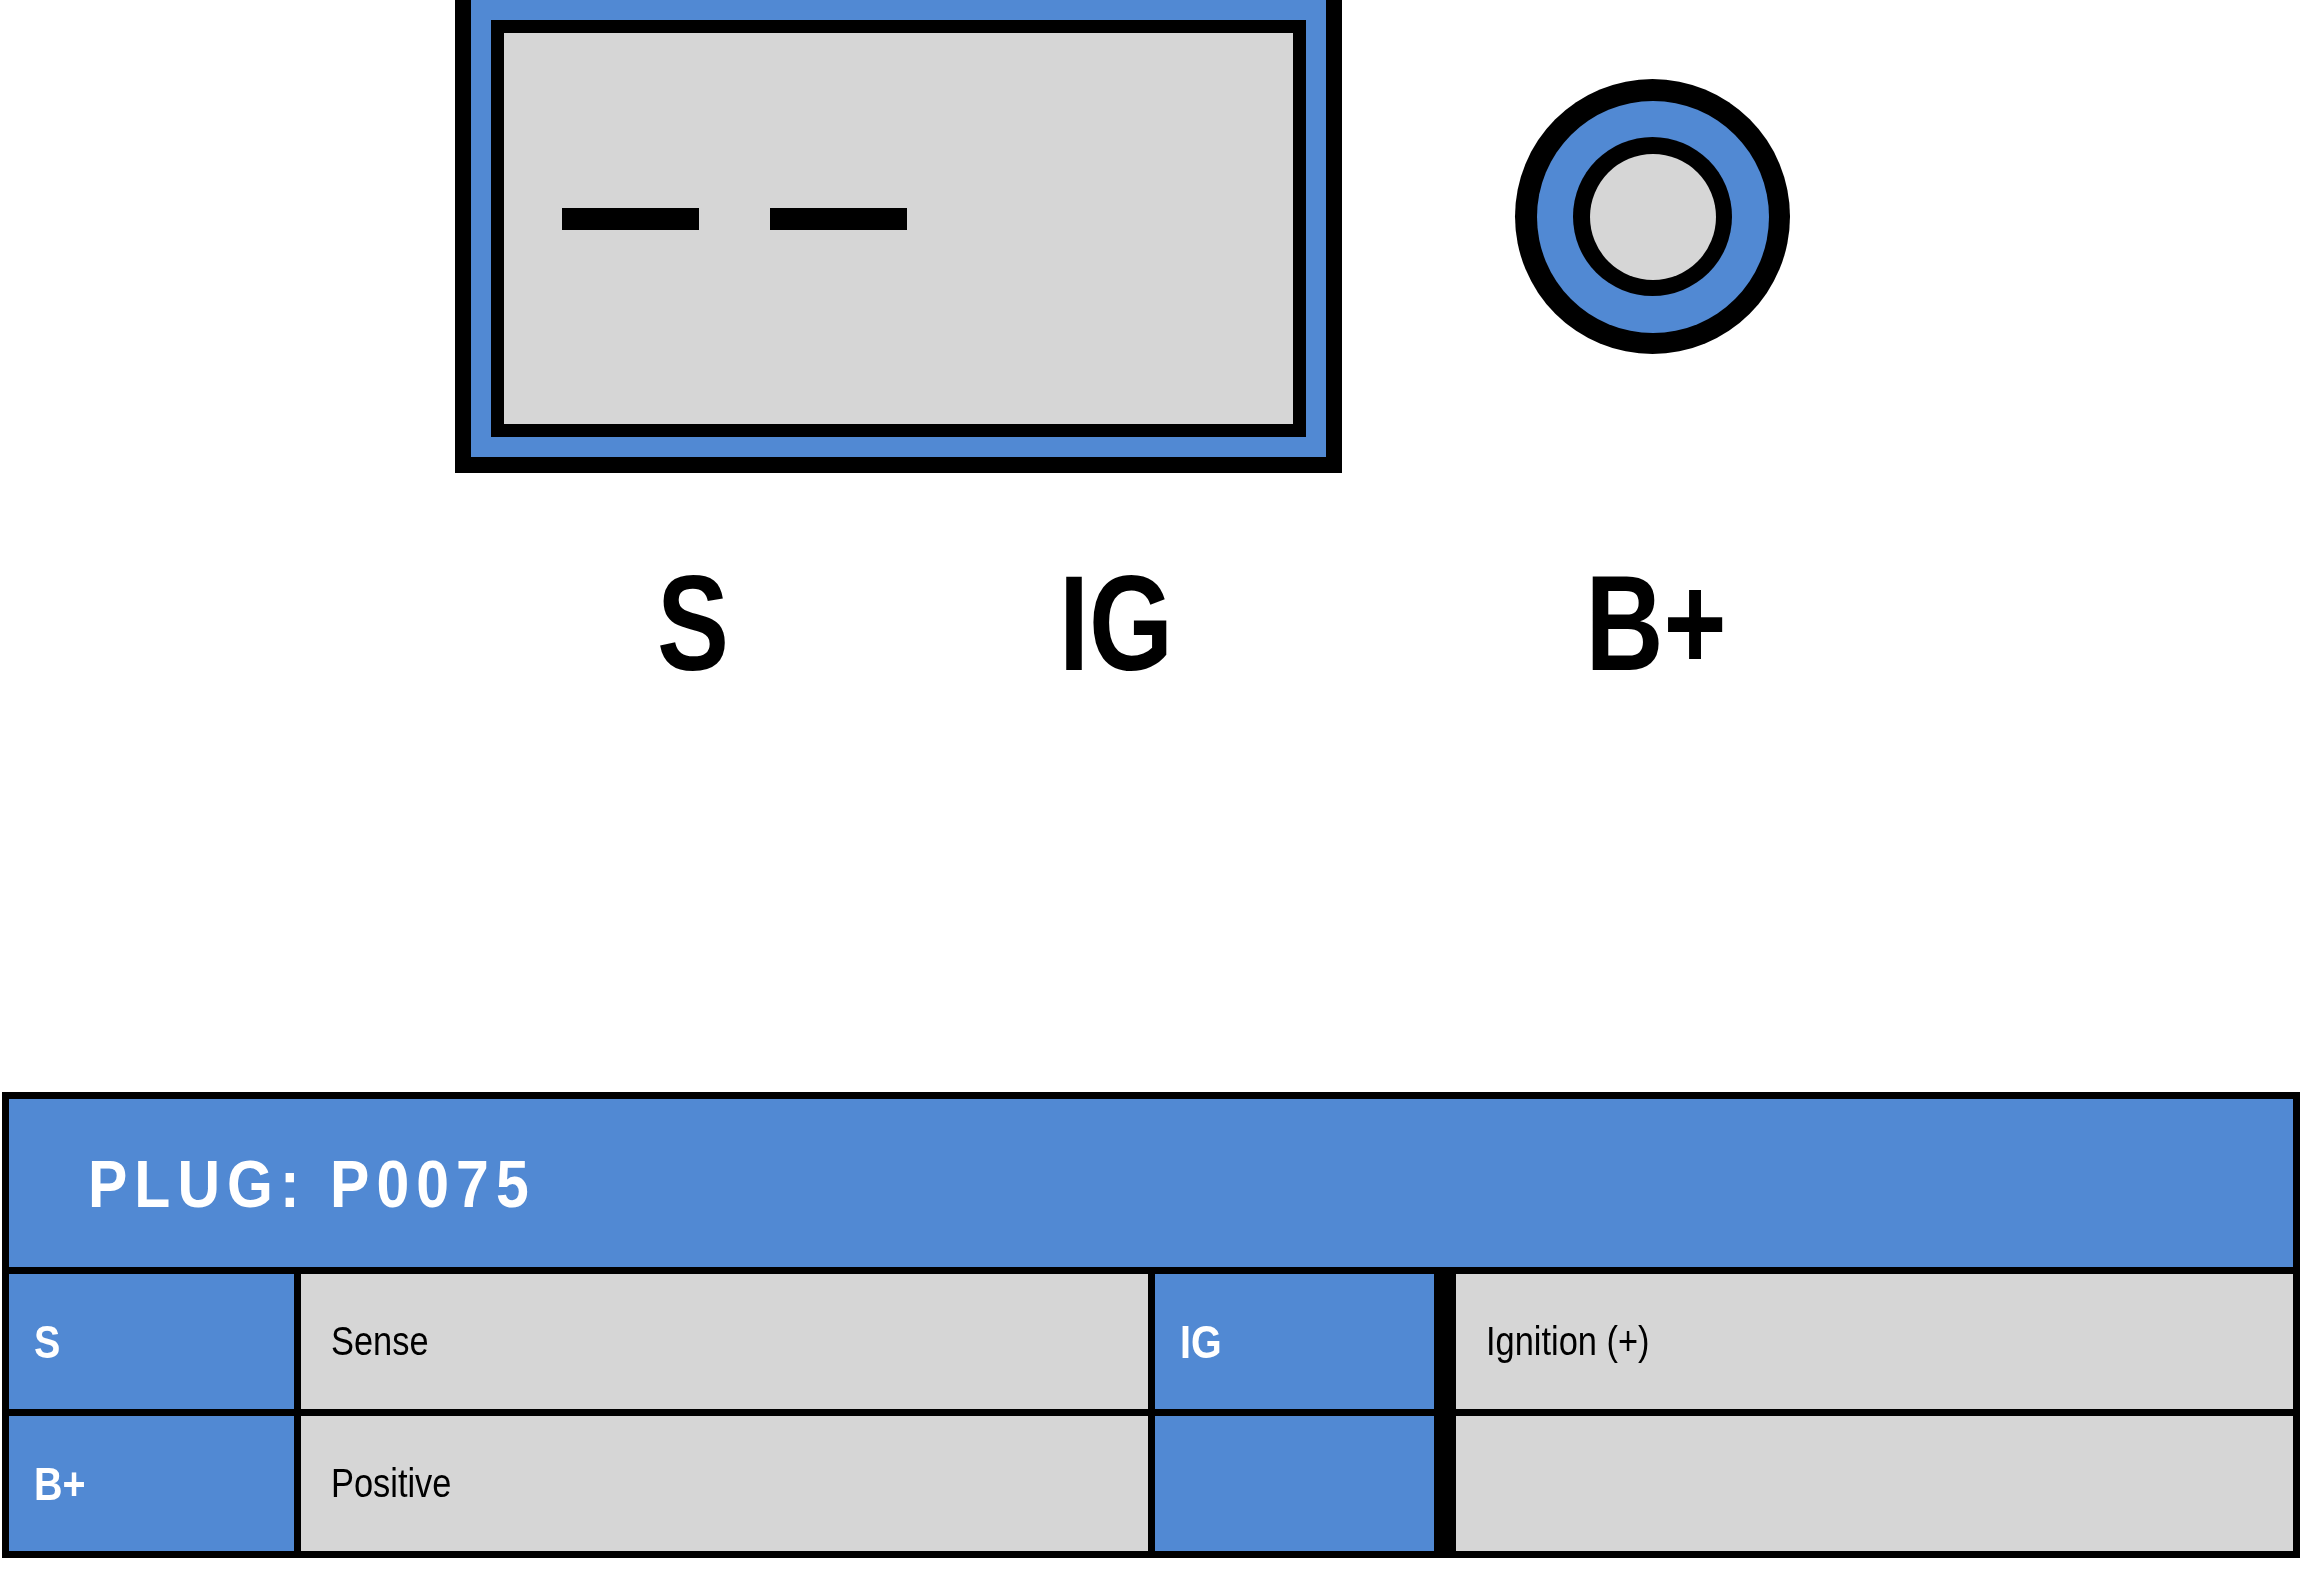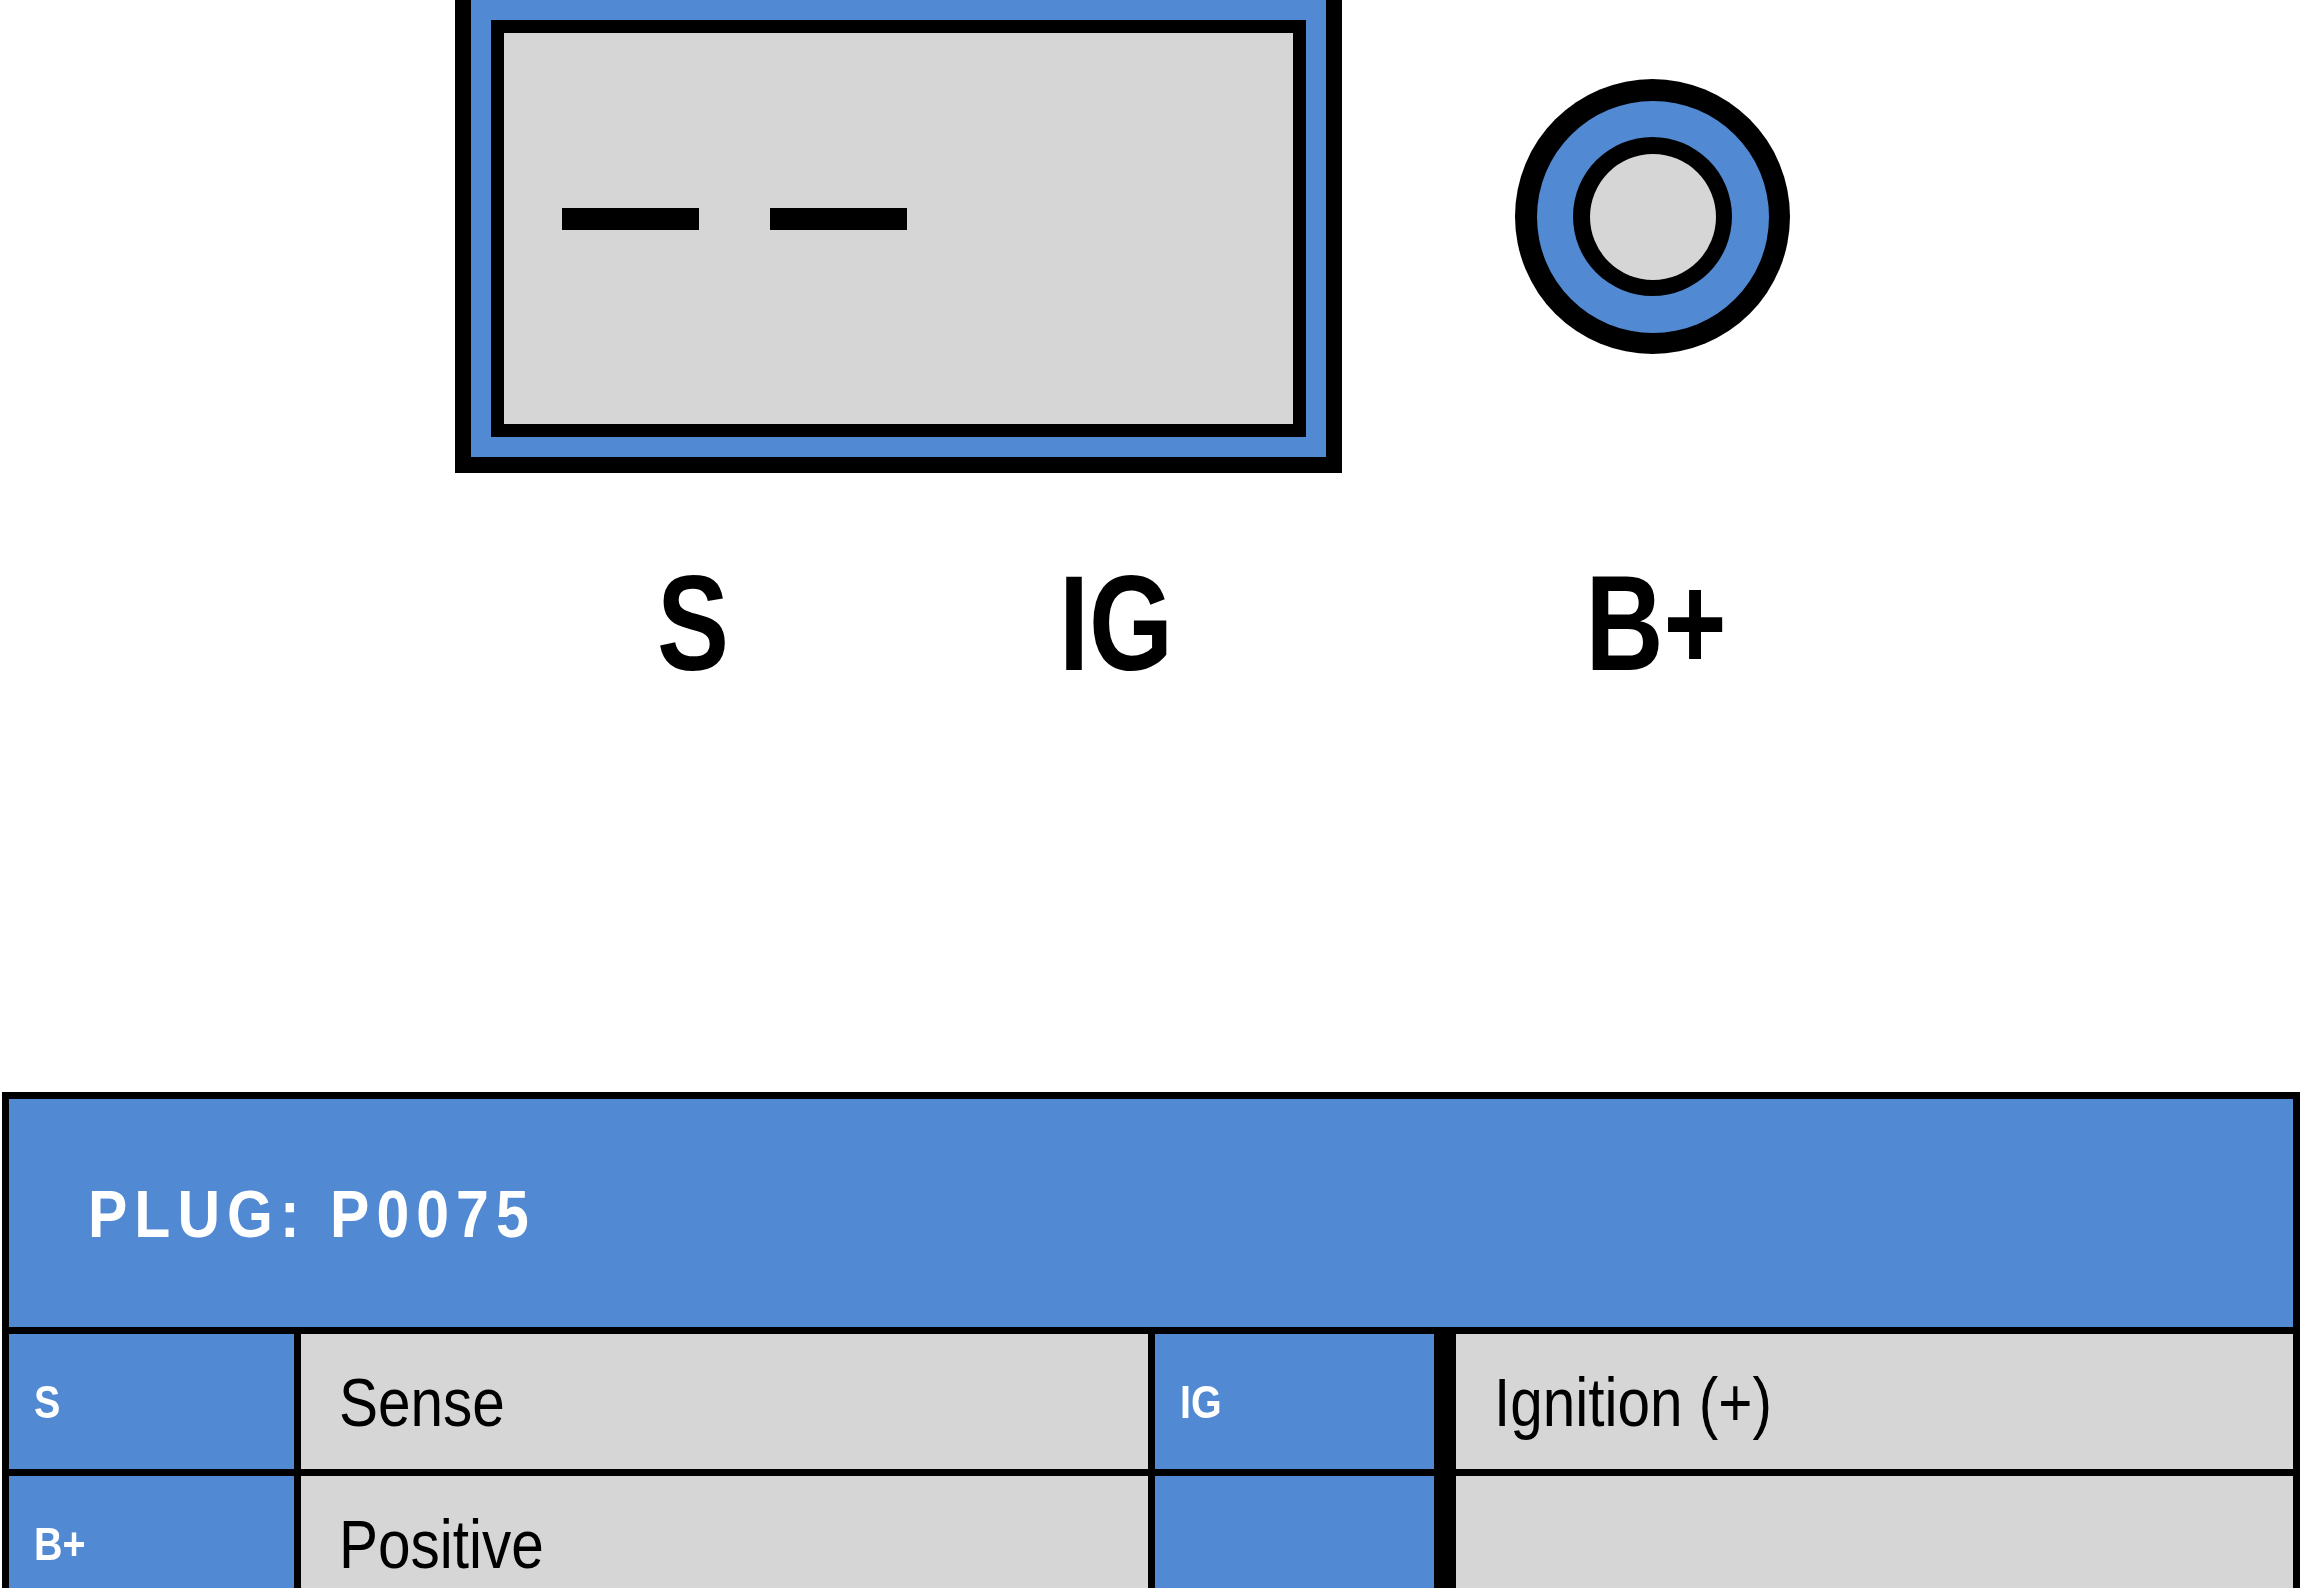--- a/index.html
+++ b/index.html
@@ -127,21 +127,21 @@
   #pinout-table {
     position: absolute;
     left: 1.8px;
     top: 1092px;
     width: 2298px;
     border: 7.2px solid #000000;
     box-sizing: border-box;
     background: #000000;
   }
   .table-header {
-    height: 228px;
+    height: 168px;
     background: #5189D3;
     display: flex;
     align-items: center;
     box-sizing: border-box;
     padding-left: 79px;
   }
   .table-header-title {
     font-family: "Liberation Sans", sans-serif;
     font-weight: bold;
     font-size: 67px;
@@ -174,22 +174,22 @@
   }
   .cell-key span {
     display: inline-block;
     transform: scaleX(0.84);
     transform-origin: left center;
     white-space: nowrap;
   }
   .cell-val {
     background: #D6D6D6;
     color: #000000;
-    font-size: 68px;
-    padding-left: 38px;
+    font-size: 40px;
+    padding-left: 30px;
   }
   .cell-val span {
     display: inline-block;
     transform: scaleX(0.86);
     transform-origin: left center;
     white-space: nowrap;
   }
   .col-key-1 { width: 288px; }
   .col-val-1 { width: 855px;  margin-left: 7.2px; }
   .col-key-2 { width: 282px;  margin-left: 7.2px; }

